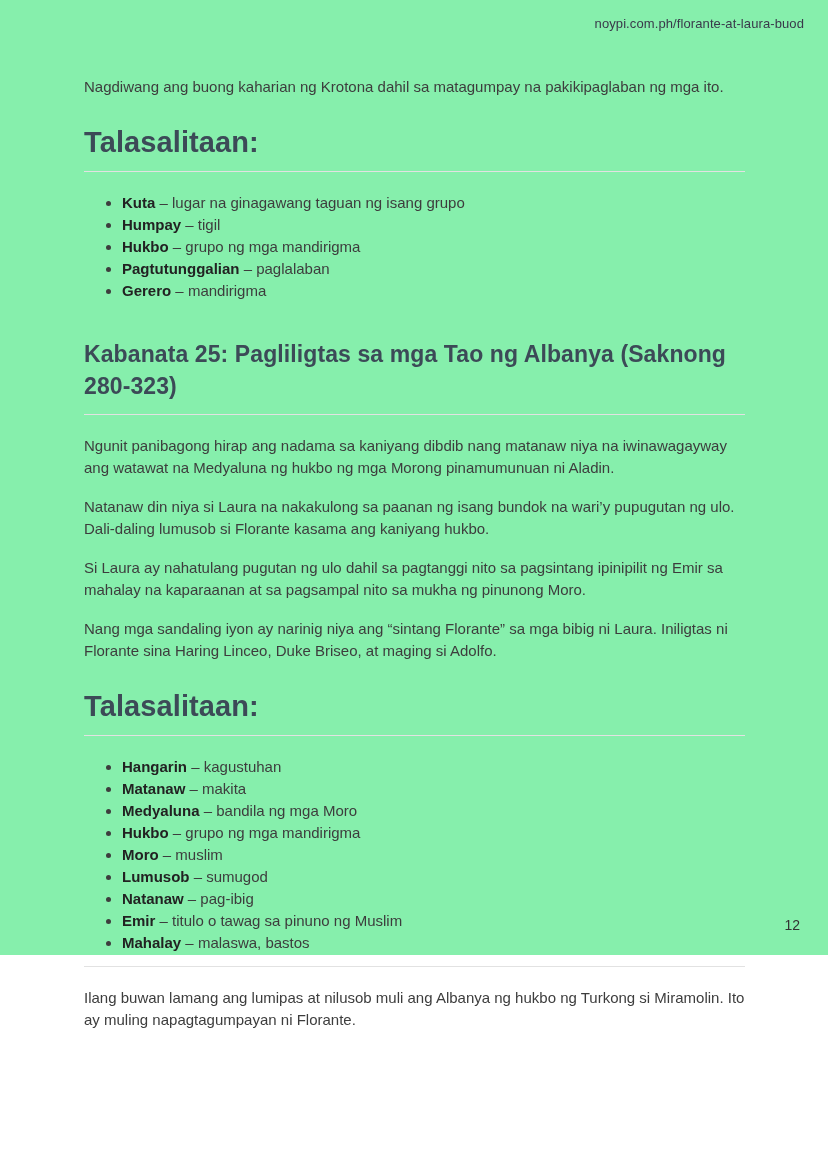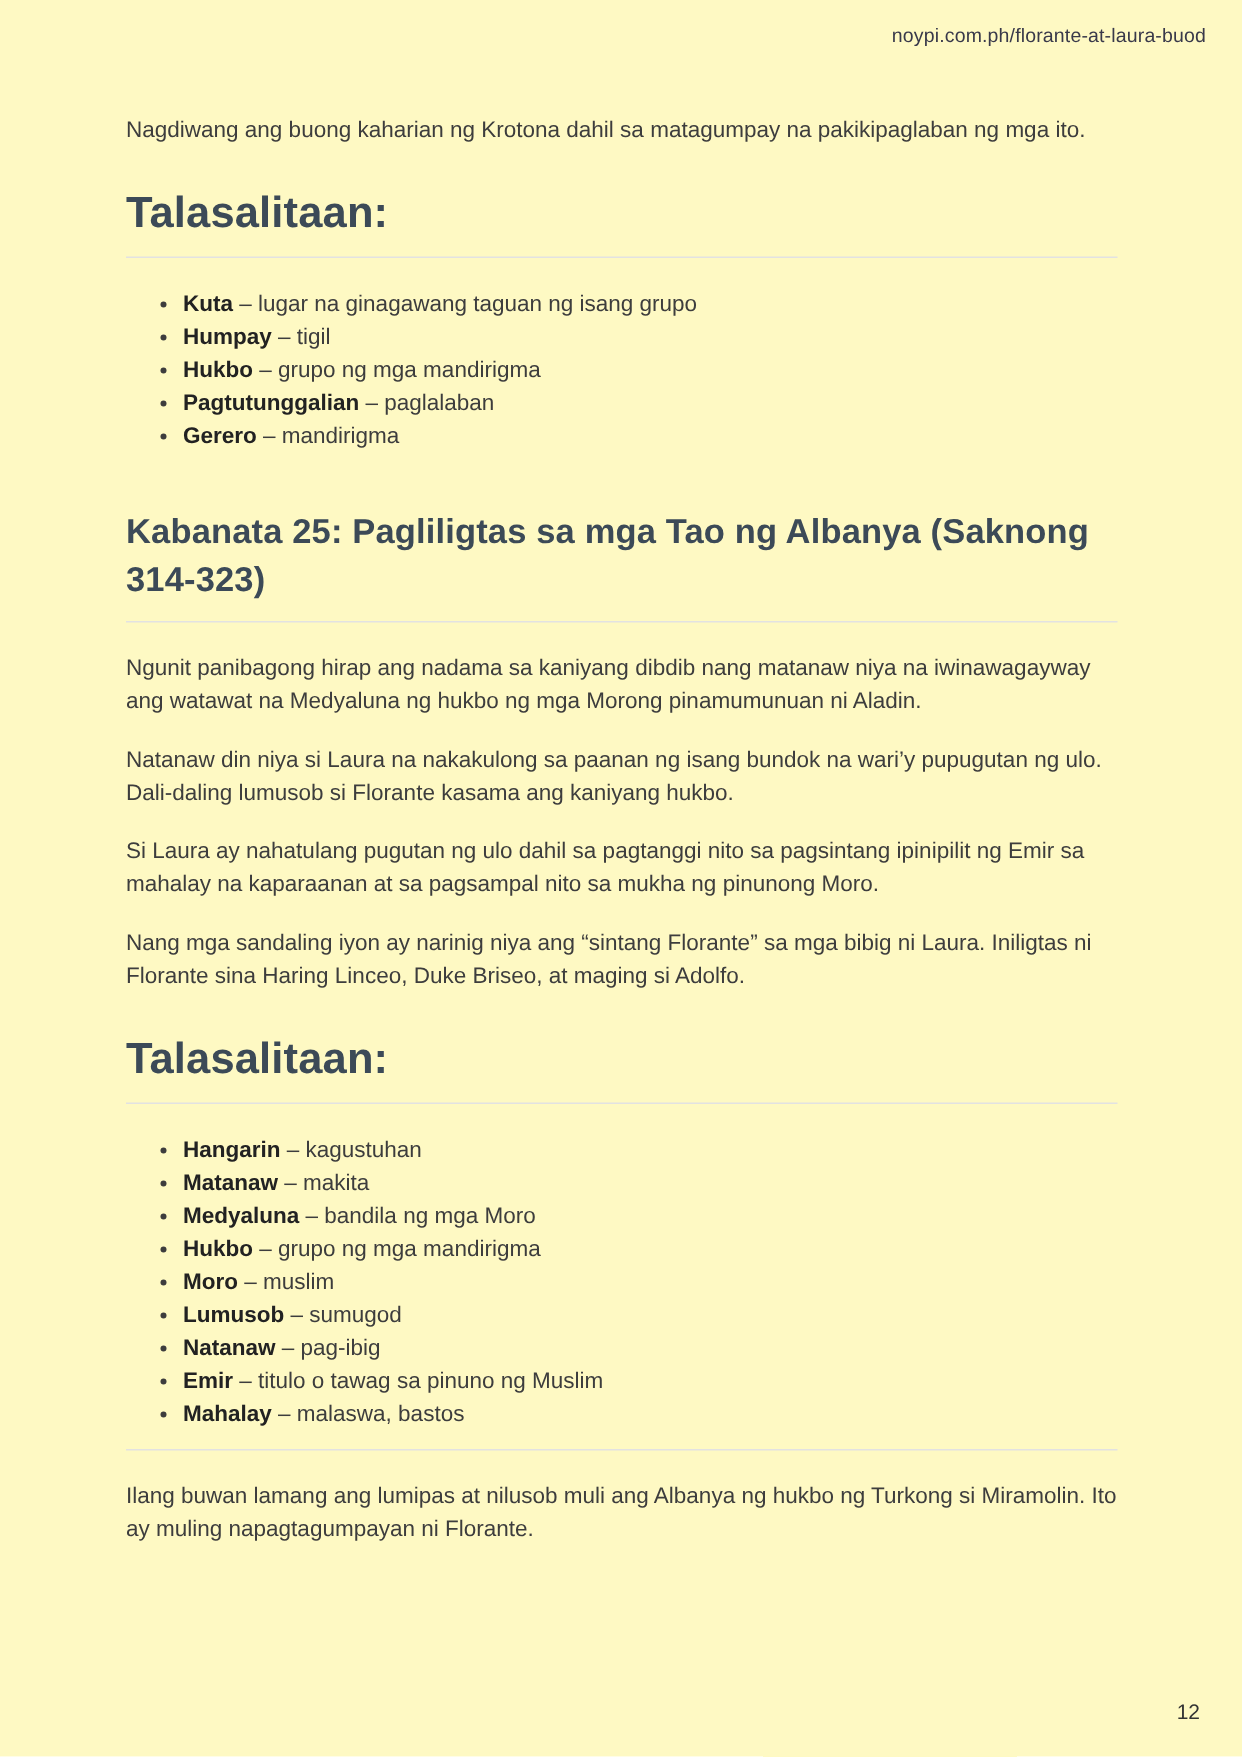--- a/index.html
+++ b/index.html
@@ -8,22 +8,22 @@
     width: 828px;
     height: 1171px;
     font-family: "Liberation Sans", "DejaVu Sans", sans-serif;
     color: #3d3d3d;
     position: relative;
     overflow: hidden;
   }
   .page {
     position: relative;
     width: 828px;
-    height: 1171px;
-    background: #fef9c3;
+    height: 955px;
+    background: #86efac;
   }
   .header-url {
     position: absolute;
     top: 16px;
     right: 24px;
     font-size: 13px;
     color: #39394a;
     letter-spacing: 0.1px;
   }
   .content {
@@ -89,21 +89,21 @@
     <hr class="section-rule">
 
     <ul class="vocab-list">
       <li><strong>Kuta</strong><span> – lugar na ginagawang taguan ng isang grupo</span></li>
       <li><strong>Humpay</strong><span> – tigil</span></li>
       <li><strong>Hukbo</strong><span> – grupo ng mga mandirigma</span></li>
       <li><strong>Pagtutunggalian</strong><span> – paglalaban</span></li>
       <li><strong>Gerero</strong><span> – mandirigma</span></li>
     </ul>
 
-    <h2 class="kabanata">Kabanata 25: Pagliligtas sa mga Tao ng Albanya (Saknong 314-323)</h2>
+    <h2 class="kabanata">Kabanata 25: Pagliligtas sa mga Tao ng Albanya (Saknong 280-323)</h2>
     <hr class="section-rule">
 
     <p class="body-text">Ngunit panibagong hirap ang nadama sa kaniyang dibdib nang matanaw niya na iwinawagayway ang watawat na Medyaluna ng hukbo ng mga Morong pinamumunuan ni Aladin.</p>
     <p class="body-text">Natanaw din niya si Laura na nakakulong sa paanan ng isang bundok na wari’y pupugutan ng ulo. Dali-daling lumusob si Florante kasama ang kaniyang hukbo.</p>
     <p class="body-text">Si Laura ay nahatulang pugutan ng ulo dahil sa pagtanggi nito sa pagsintang ipinipilit ng Emir sa mahalay na kaparaanan at sa pagsampal nito sa mukha ng pinunong Moro.</p>
     <p class="body-text">Nang mga sandaling iyon ay narinig niya ang “sintang Florante” sa mga bibig ni Laura. Iniligtas ni Florante sina Haring Linceo, Duke Briseo, at maging si Adolfo.</p>
 
     <h2 class="talasalitaan">Talasalitaan:</h2>
     <hr class="section-rule">
 

